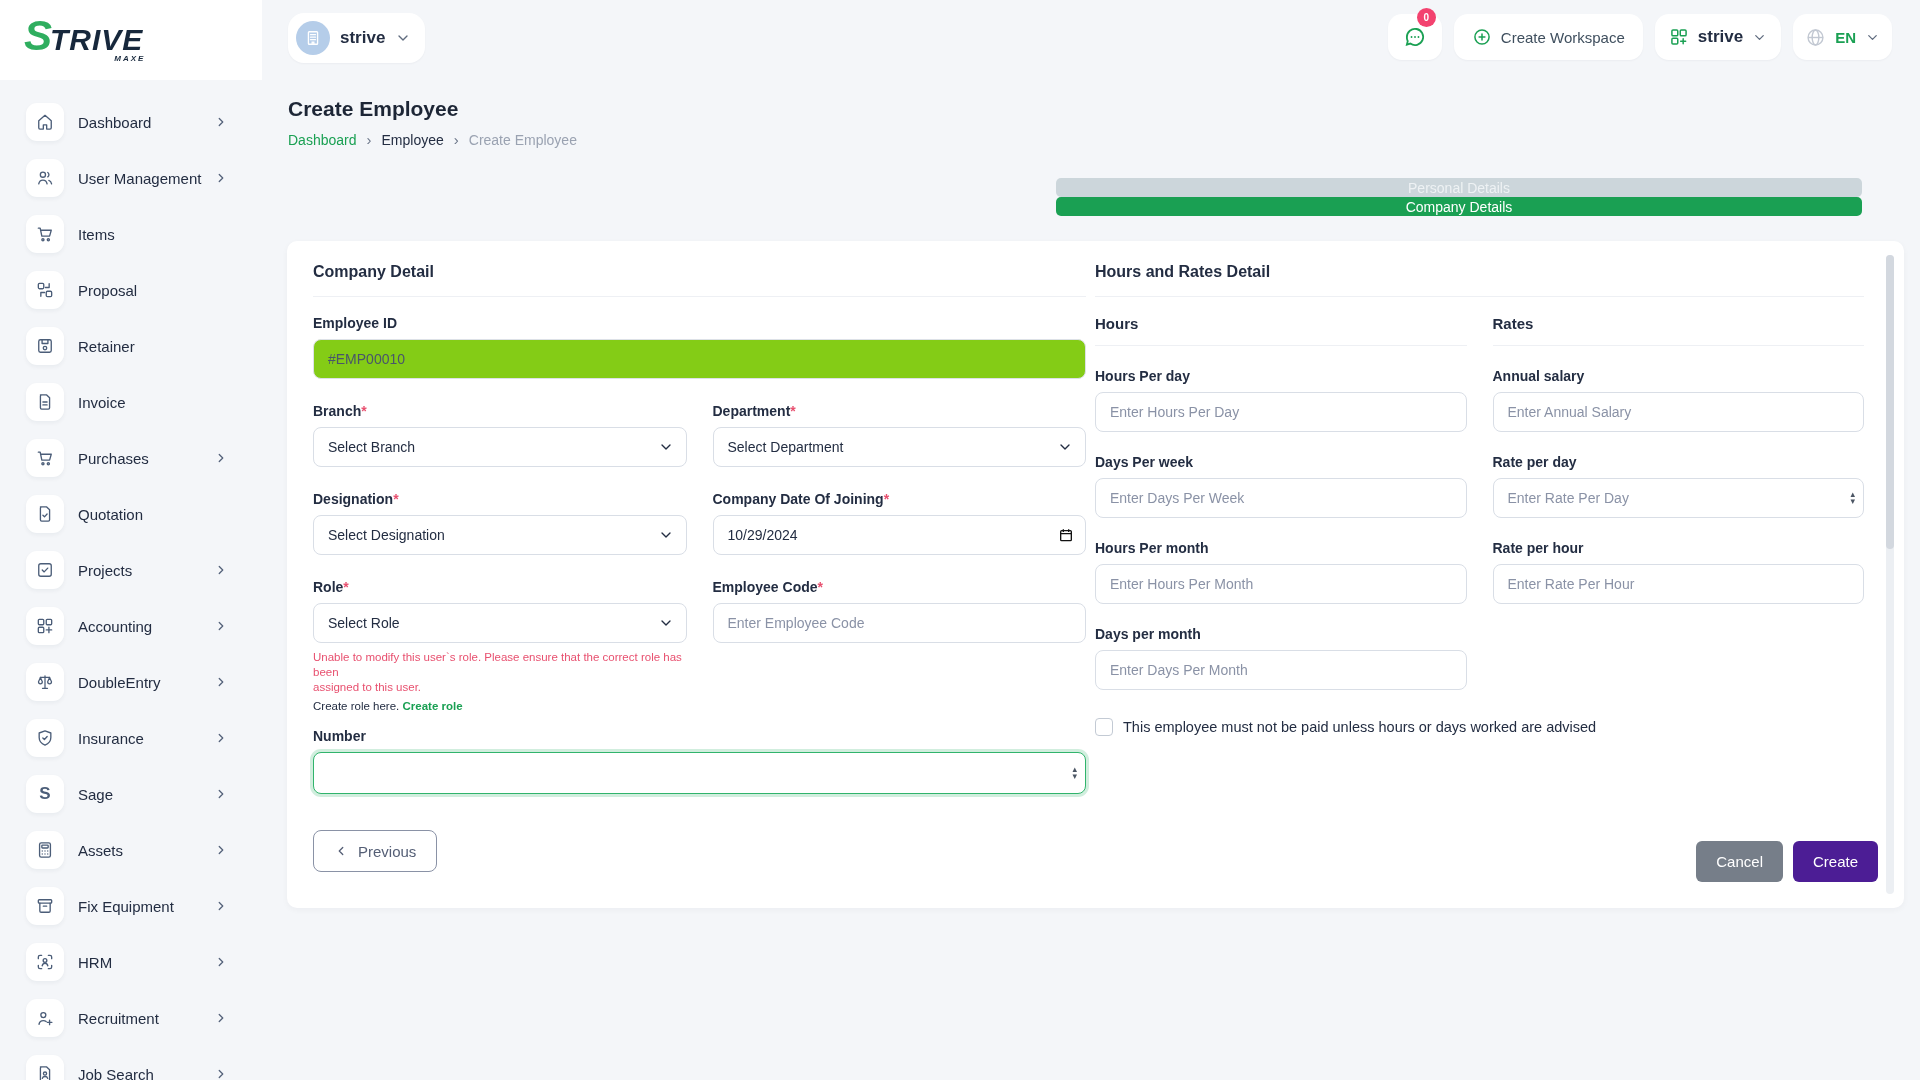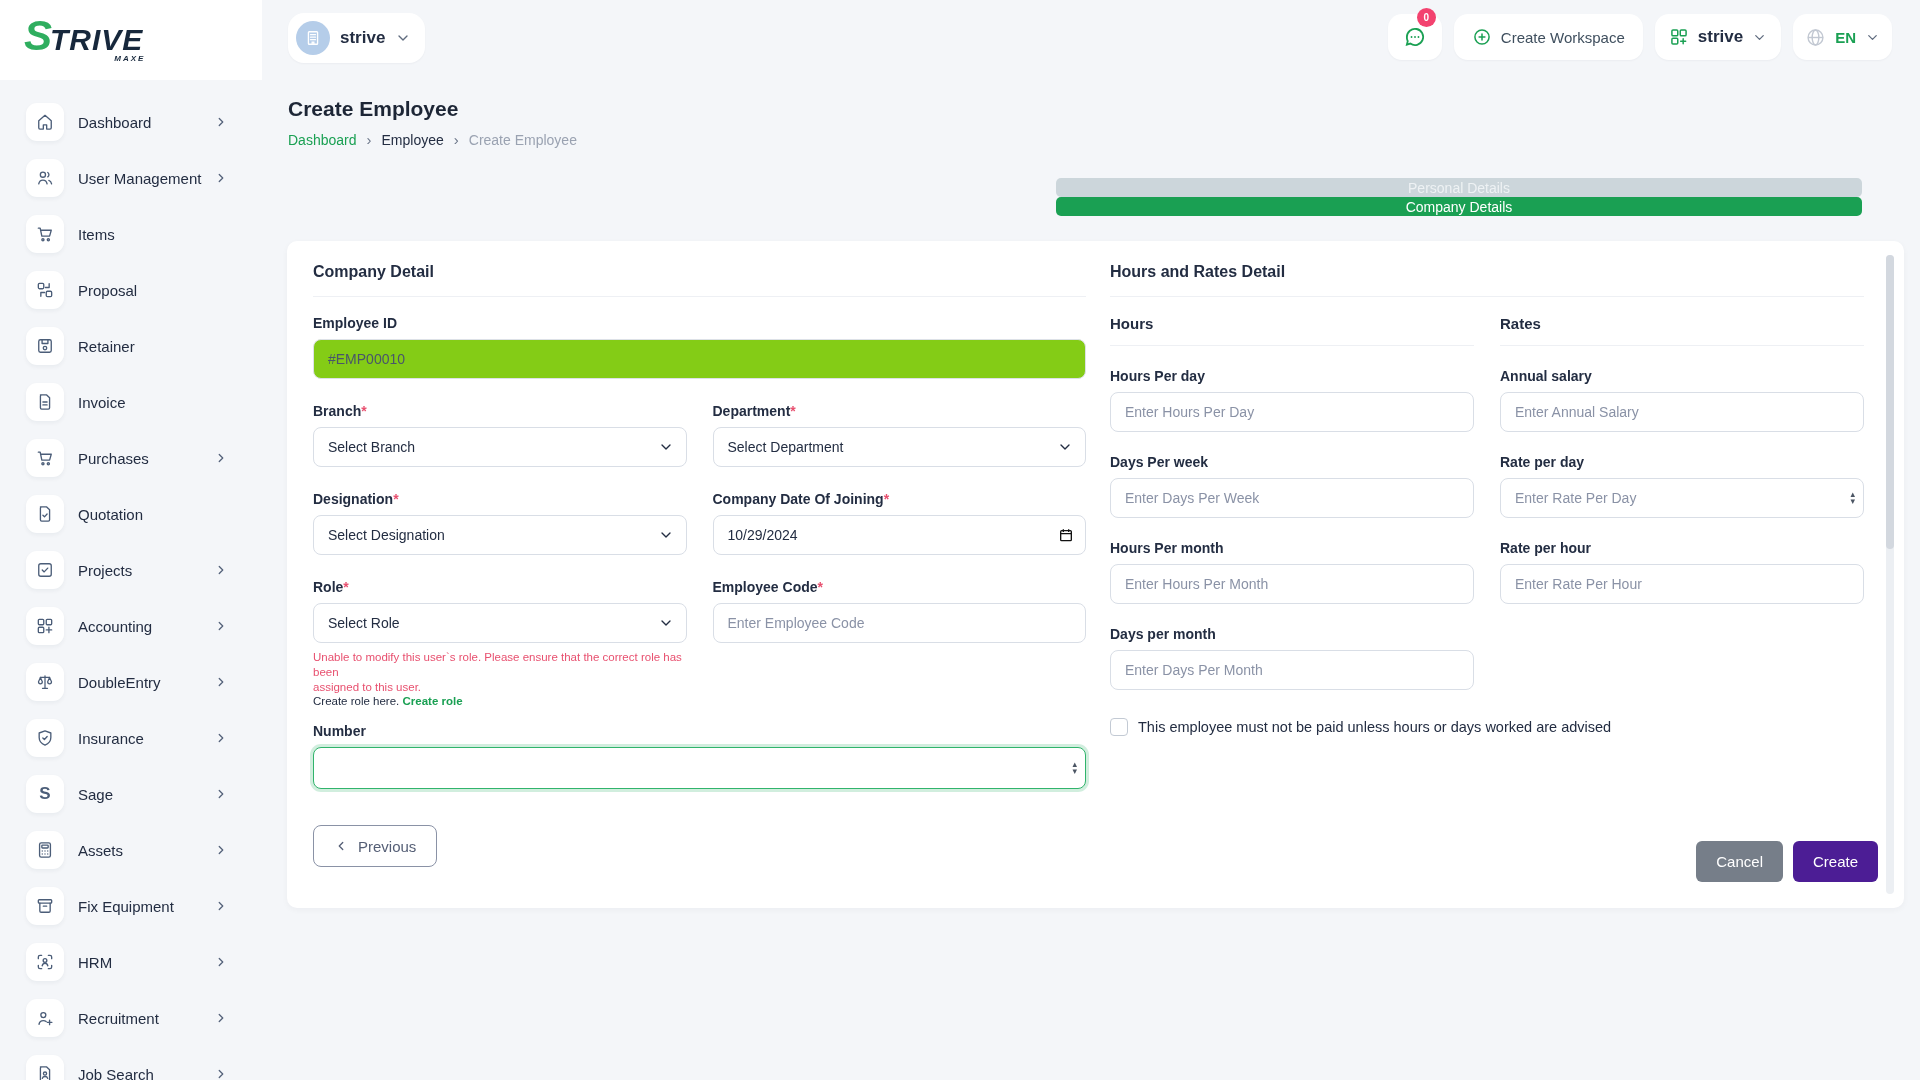--- a/index.html
+++ b/index.html
@@ -45,21 +45,21 @@
   .bc-sep { color:#6b7689; font-size:15px; line-height:1; transform:translateY(-1px); }
 
   
   .tabs { position:absolute; left:1056px; top:178px; width:806px; height:38px; display:flex;flex-direction:column; }
   .tab { flex:1; display:flex; align-items:center; justify-content:center; font-size:14px; border-radius:5px; cursor:pointer; }
   .tab-disabled { background:#ccd6db; color:#eef2f4; }
   .tab-active { background:#1aa053; color:#fff; }
 
   
   .card { position:absolute; left:287px; top:241px; width:1617px; height:667px; background:#fff; border-radius:10px; box-shadow:0 2px 6px rgba(25,35,60,.04); }
-  .card-inner { display:flex; padding:22px 40px 22px 26px; gap:24px; height:100%; }
+  .card-inner { display:flex; padding:22px 40px 22px 26px; gap:9px; height:100%; }
   .col-left { width:773px; flex:none; }
   .col-right { flex:1; }
   .section-h { font-size:16px; font-weight:700; color:#232d42; padding-bottom:15px; border-bottom:1px solid #eef0f4; margin-bottom:18px; }
 
   .fgroup { margin-bottom:24px; }
   .flabel { display:block; font-size:14px; font-weight:600; color:#232d42; margin-bottom:8px; }
   .req { color:#e8506f; }
   .row2 { display:flex; gap:26px; }
   .row2 > .fgroup { flex:1; }
 
@@ -67,21 +67,21 @@
   .tinput::placeholder { color:#8a92a6; }
   .tinput.disabled { background:#84cc16; border-color:#dde1e7; color:#49566a; }
   .fwrap { position:relative; }
   .fwrap .icon-right { position:absolute; right:12px; top:50%; transform:translateY(-50%); }
   .spin { position:absolute; right:9px; top:50%; transform:translateY(-50%); display:flex; flex-direction:column; align-items:center; color:#4b5563; font-size:9px; line-height:7px; }
   .num-focus { border:1px solid #31b46c; box-shadow:0 0 0 3px rgba(44,177,106,.22); height:42px; }
 
   .select { width:100%; height:40px; border:1px solid #d9dee6; border-radius:8px; padding:0 12px 0 14px; font-size:14px; color:#232d42; background:#fff; display:flex; align-items:center; justify-content:space-between; cursor:pointer; }
 
   .role-note { margin-top:7px; font-size:11.5px; line-height:15px; color:#e8506f; max-width:390px; }
-  .role-helper { font-size:11.5px; color:#232d42; }
+  .role-helper { margin-top:5px; font-size:11.5px; color:#232d42; }
   .role-helper a { color:#1aa053; font-weight:700; text-decoration:none; cursor:pointer; }
 
   .subcols { display:flex; gap:26px; }
   .subcol { flex:1; }
   .sub-h { font-size:15px; font-weight:700; color:#232d42; padding-bottom:13px; border-bottom:1px solid #eef0f4; margin-bottom:22px; }
   .subcol .fgroup { margin-bottom:22px; }
 
   .cbrow { display:flex; align-items:center; gap:10px; margin-top:28px; }
   .cb { width:18px; height:18px; border:1px solid #c3cad4; border-radius:4px; background:#fff; flex:none; cursor:pointer; }
   .cb-label { font-size:14.5px; font-weight:500; color:#232d42; }

